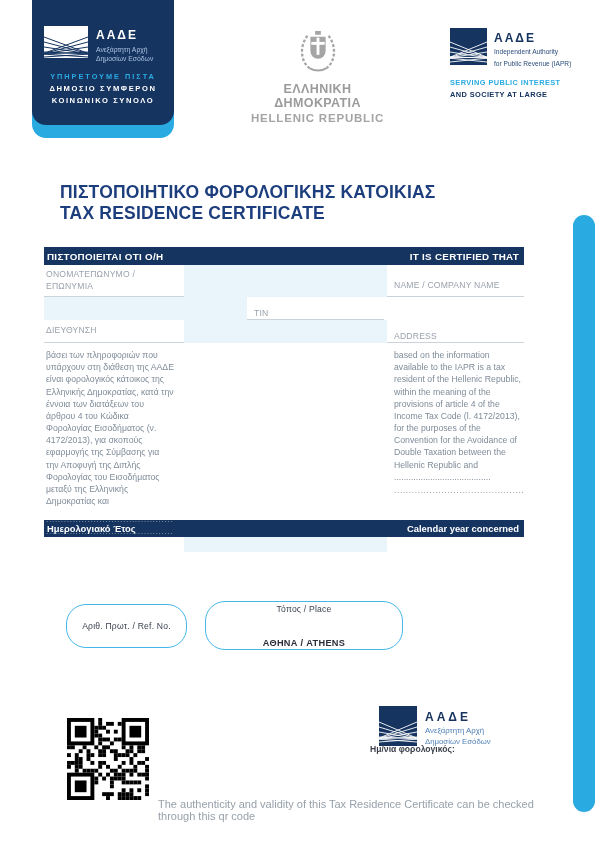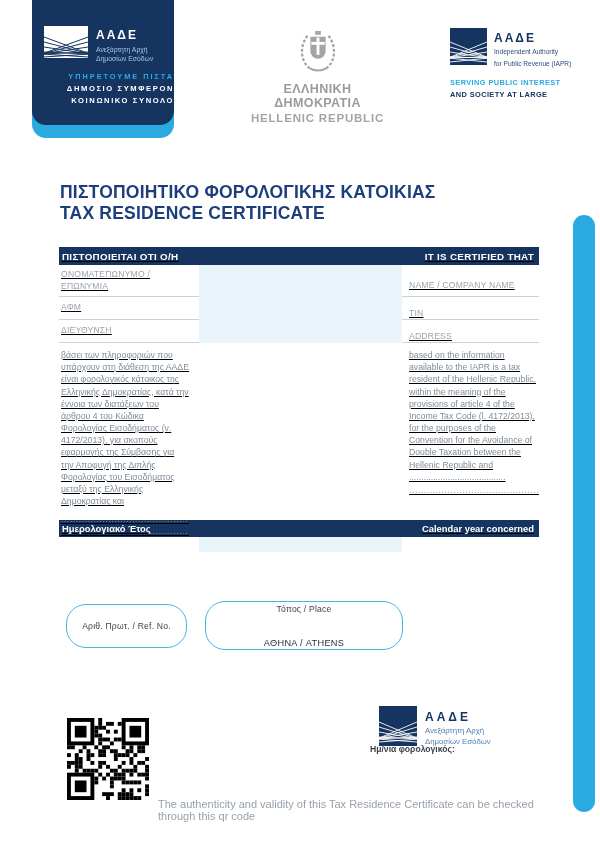--- a/index.html
+++ b/index.html
@@ -10,21 +10,21 @@
   
   .badge-cyan { position:absolute; left:32px; top:0; width:142px; height:138px;
                 background:#29abe2; border-radius:0 0 14px 14px; }
   .badge-navy { position:absolute; left:32px; top:0; width:142px; height:125px;
                 background:#163460; border-radius:0 0 14px 14px; color:#fff; }
   .badge-row { display:flex; padding:26px 0 0 12px; }
   .badge-icon svg { display:block; }
   .badge-texts { margin-left:8px; padding-top:2px; }
   .badge-brand { font-size:12px; font-weight:bold; letter-spacing:2px; color:#ffffff; }
   .badge-sub { font-size:6.8px; color:#aac3e2; line-height:1.35; margin-top:3px; width:62px; }
-  .badge-motto { margin-top:9px; text-align:right; }
+  .badge-motto { margin-top:9px; text-align:center; }
   .motto-cyan { color:#29abe2; font-size:7.3px; font-weight:bold; letter-spacing:2px; }
   .motto-white { color:#ffffff; font-size:7.6px; font-weight:bold; letter-spacing:1.6px; margin-top:3px; }
 
   
   .center-emblem { position:absolute; left:240px; top:28px; width:155px; text-align:center; }
   .emblem-svg { display:inline-block; }
   .emblem-line1 { font-size:12.5px; font-weight:bold; color:#9b9b9b; letter-spacing:0.4px; margin-top:4px; }
   .emblem-line2 { font-size:11.5px; font-weight:bold; color:#a4a4a4; letter-spacing:0.8px; margin-top:2px; }
 
   
@@ -38,21 +38,21 @@
 
   
   .side-bar { position:absolute; left:573px; top:215px; width:22px; height:597px;
               background:#29abe2; border-radius:11px; }
 
   
   .doc-title { position:absolute; left:60px; top:182px; color:#1d3e7d; font-weight:bold;
                font-size:17.5px; line-height:1.22; letter-spacing:0.2px; }
 
   
-  .cert-table { position:absolute; left:59px; top:247px; width:480px;text-decoration:underline; }
+  .cert-table { position:absolute; left:44px; top:247px; width:480px; }
   .t-header { display:flex; justify-content:space-between; align-items:center; background:#163460;
               height:18px; padding:0 5px 0 3px; color:#fff; font-size:9.8px; font-weight:bold; letter-spacing:0.3px; }
   .t-row { display:flex; }
   .t-c1 { width:140px; padding:0 10px 0 2px; display:flex; align-items:center; }
   .t-c2 { width:203px; background:#e9f4fb; }
   .t-c3 { width:137px; padding:11px 0 0 7px; display:flex; align-items:center; }
   .t-row.bordered .t-c1, .t-row.bordered .t-c3 { border-bottom:1px solid #ccd2da; }
   .t-label { font-size:8.6px; color:#9aa2ac; line-height:1.3; letter-spacing:0.2px; }
   .t-c1 .t-label { max-width:108px; }
   .t-par { align-items:flex-start; }
@@ -63,21 +63,21 @@
   .dotline.first { margin-top:7px; }
   .t-calendar { display:flex; justify-content:space-between; align-items:center; background:#163460;
                 height:17px; padding:0 5px 0 3px; color:#fff; font-size:9.4px; font-weight:bold; }
   .t-after { display:flex; height:15px; }
   .sp1 { width:140px; } .sp3 { width:137px; }
 
   
   .ref-box { position:absolute; border:1.5px solid #45b6e8; border-radius:20px; background:#fff;
              display:flex; flex-direction:column; justify-content:center; align-items:center; text-align:center; }
   .box-label { font-size:8.6px; color:#3c4250; letter-spacing:0.2px; }
-  .box-value { font-size:9.2px; font-weight:normal; color:#2b2e3a; margin-top:3px; letter-spacing:0.3px; }
+  .box-value { font-size:9.2px; font-weight:bold; color:#2b2e3a; margin-top:3px; letter-spacing:0.3px; }
   .box1 { left:66px; top:604px; width:121px; height:44px; }
   .box2 { left:205px; top:601px; width:198px; height:49px;gap:21px; }
   .box3 { left:453px; top:604px; width:92px; height:44px; }
 
   
   .qr { position:absolute; left:67px; top:718px; width:82px; height:82px; }
   .footer-logo { position:absolute; left:379px; top:706px; display:flex; }
   .f-texts { margin-left:8px; padding-top:4px; }
   .f-brand { font-size:12px; font-weight:bold; letter-spacing:3px; color:#163460; }
   .f-sub { font-size:7.8px; color:#4e7fb5; line-height:1.35; margin-top:2px; }
@@ -184,23 +184,20 @@
       <div class="t-c1">
           <span class="t-label">ΟΝΟΜΑΤΕΠΩΝΥΜΟ / ΕΠΩΝΥΜΙΑ</span>
         </div>
       <div class="t-c2"></div>
       <div class="t-c3">
           <span class="t-label">NAME / COMPANY NAME</span>
         </div>
     </div>
 
     <div class="t-row bordered" style="height:23px">
-      <div class="t-c1">
-          <span class="t-label">ΑΦΜ</span>
-        </div>
       <div class="t-c2"></div>
       <div class="t-c3">
           <span class="t-label">TIN</span>
         </div>
     </div>
 
     <div class="t-row bordered" style="height:23px">
       <div class="t-c1">
           <span class="t-label">ΔΙΕΥΘΥΝΣΗ</span>
         </div>

